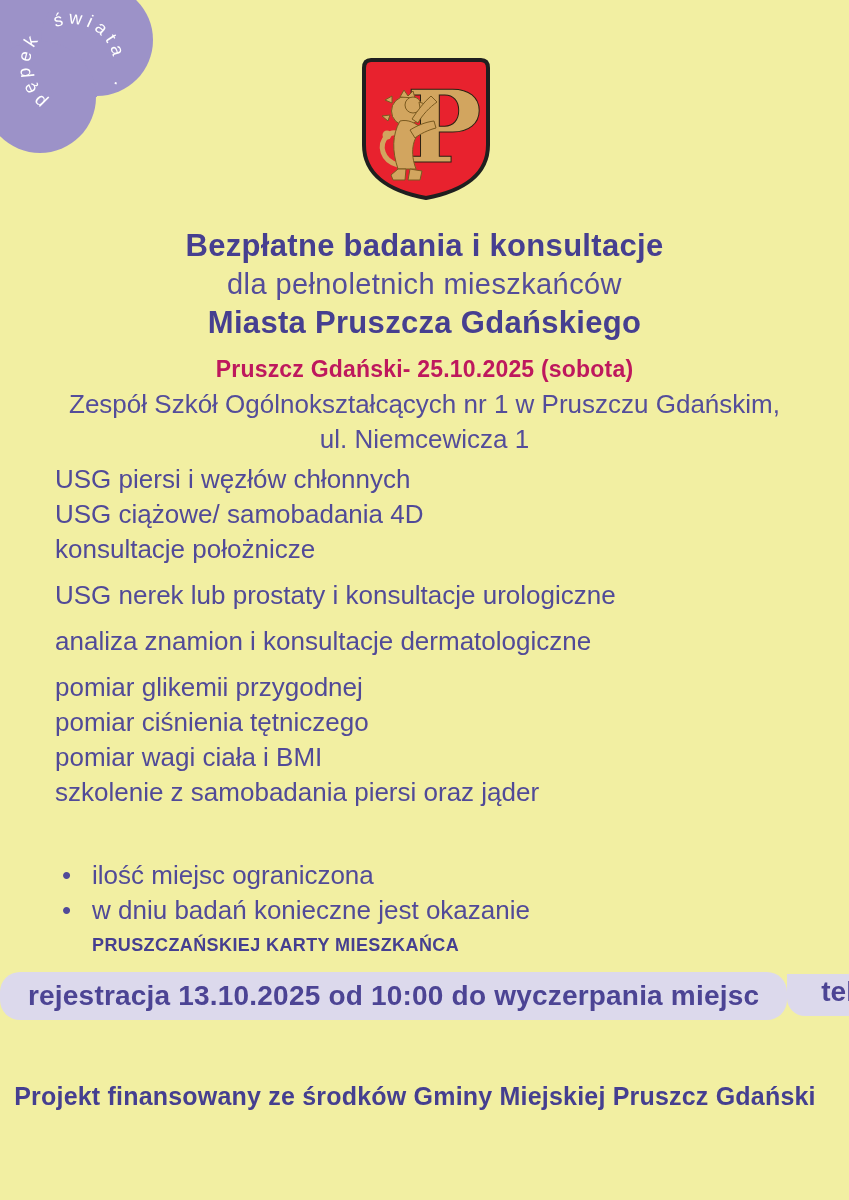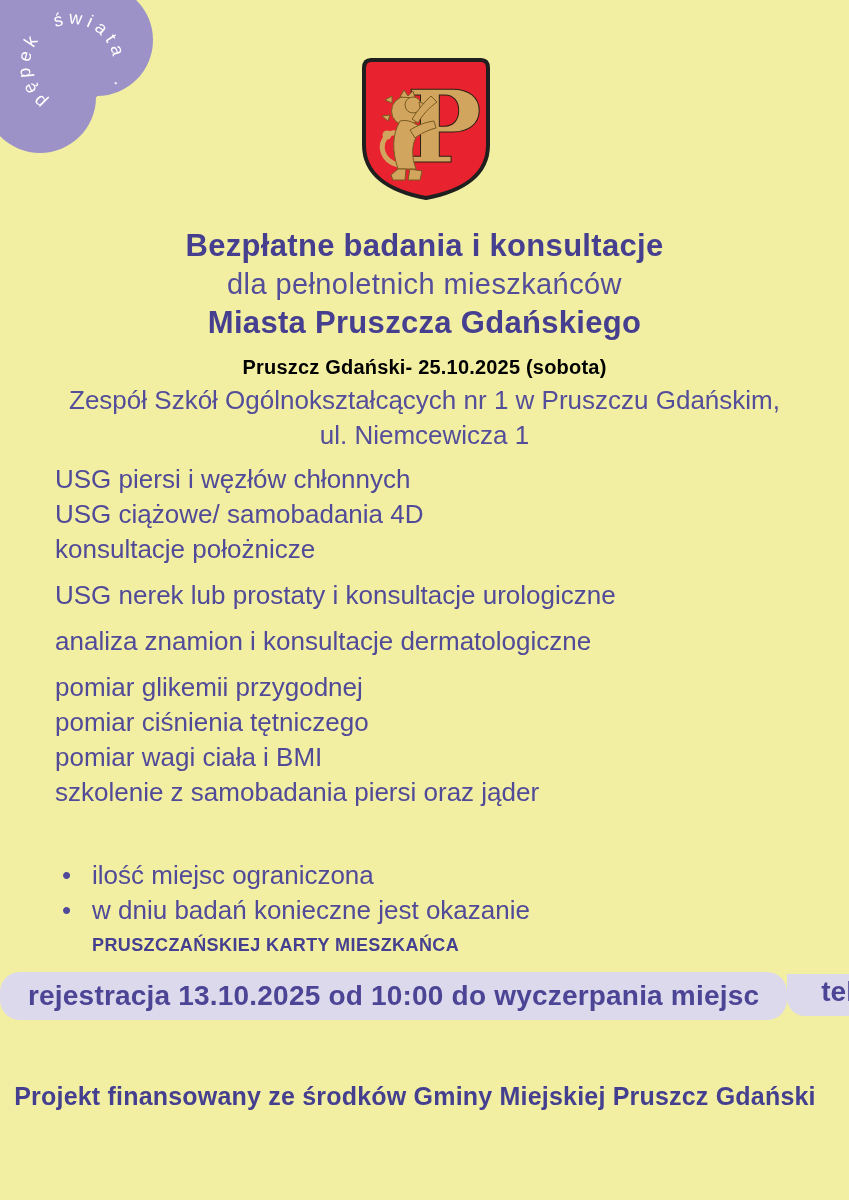--- a/index.html
+++ b/index.html
@@ -16,21 +16,21 @@
   .crest-svg { position:absolute; left:356px; top:55px; }
 
   
   .title { position:absolute; top:228px; left:0; width:849px; text-align:center; }
   .title-bold1 { font-size:31px; font-weight:bold; letter-spacing:.3px; color:#463f90; }
   .title-reg   { font-size:29px; margin-top:4px; color:#544d9a; letter-spacing:.4px; }
   .title-bold2 { font-size:31px; font-weight:bold; margin-top:4px; letter-spacing:.3px; color:#463f90; }
 
   
   .event { position:absolute; top:356px; left:0; width:849px; text-align:center; }
-  .event-date  { font-size:20px; font-weight:bold; color:#000000; letter-spacing:.2px; }
+  .event-date  { font-size:23px; font-weight:bold; color:#be185d; letter-spacing:.2px; }
   .event-venue { font-size:26px; margin-top:6px; color:#544d9a; }
   .event-addr  { font-size:26px; margin-top:4px; color:#544d9a; }
 
   
   .services { position:absolute; top:462px; left:55px; font-size:26px; color:#514a98; }
   .svc-group { margin-bottom:11px; }
   .svc-line { line-height:35px; white-space:nowrap; }
 
   
   .notes { position:absolute; top:858px; left:62px; font-size:26px; color:#514a98; }

